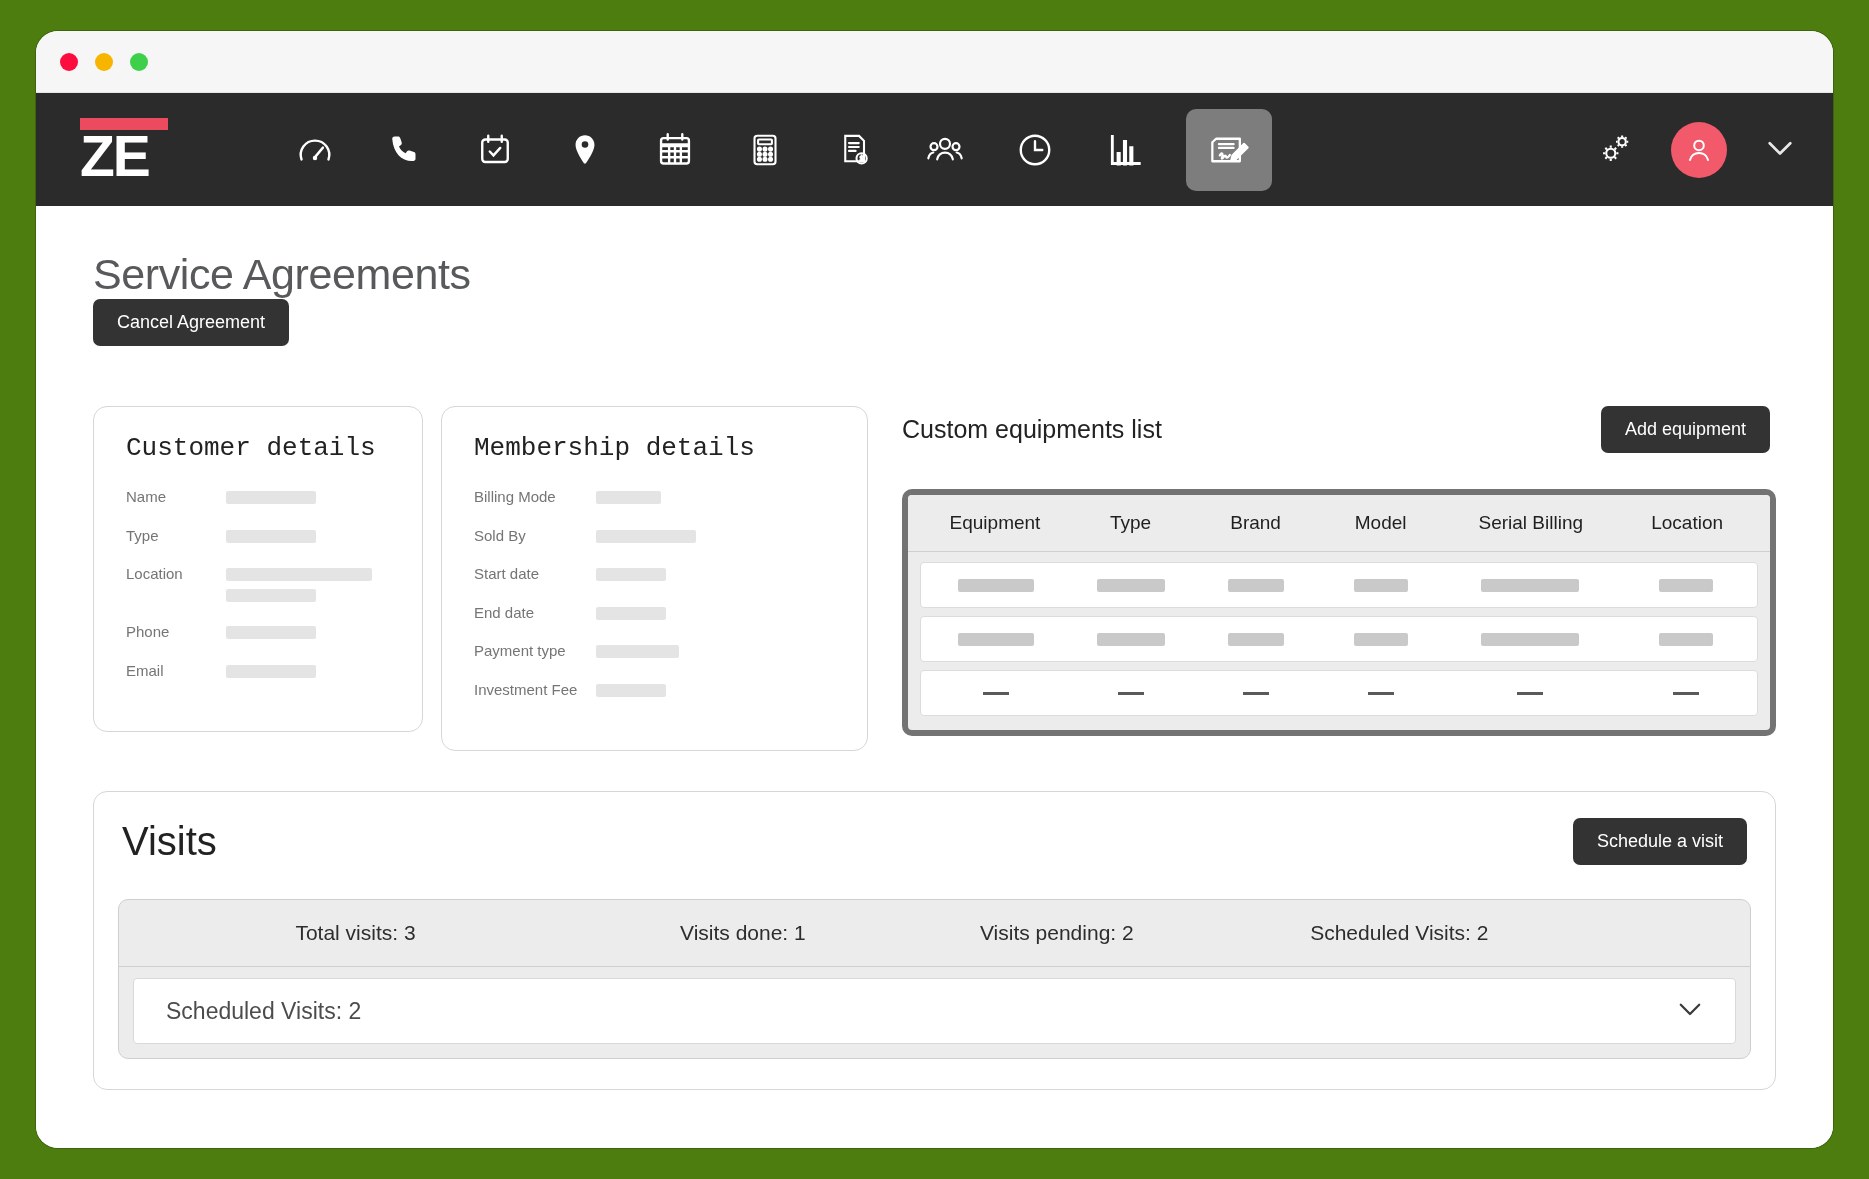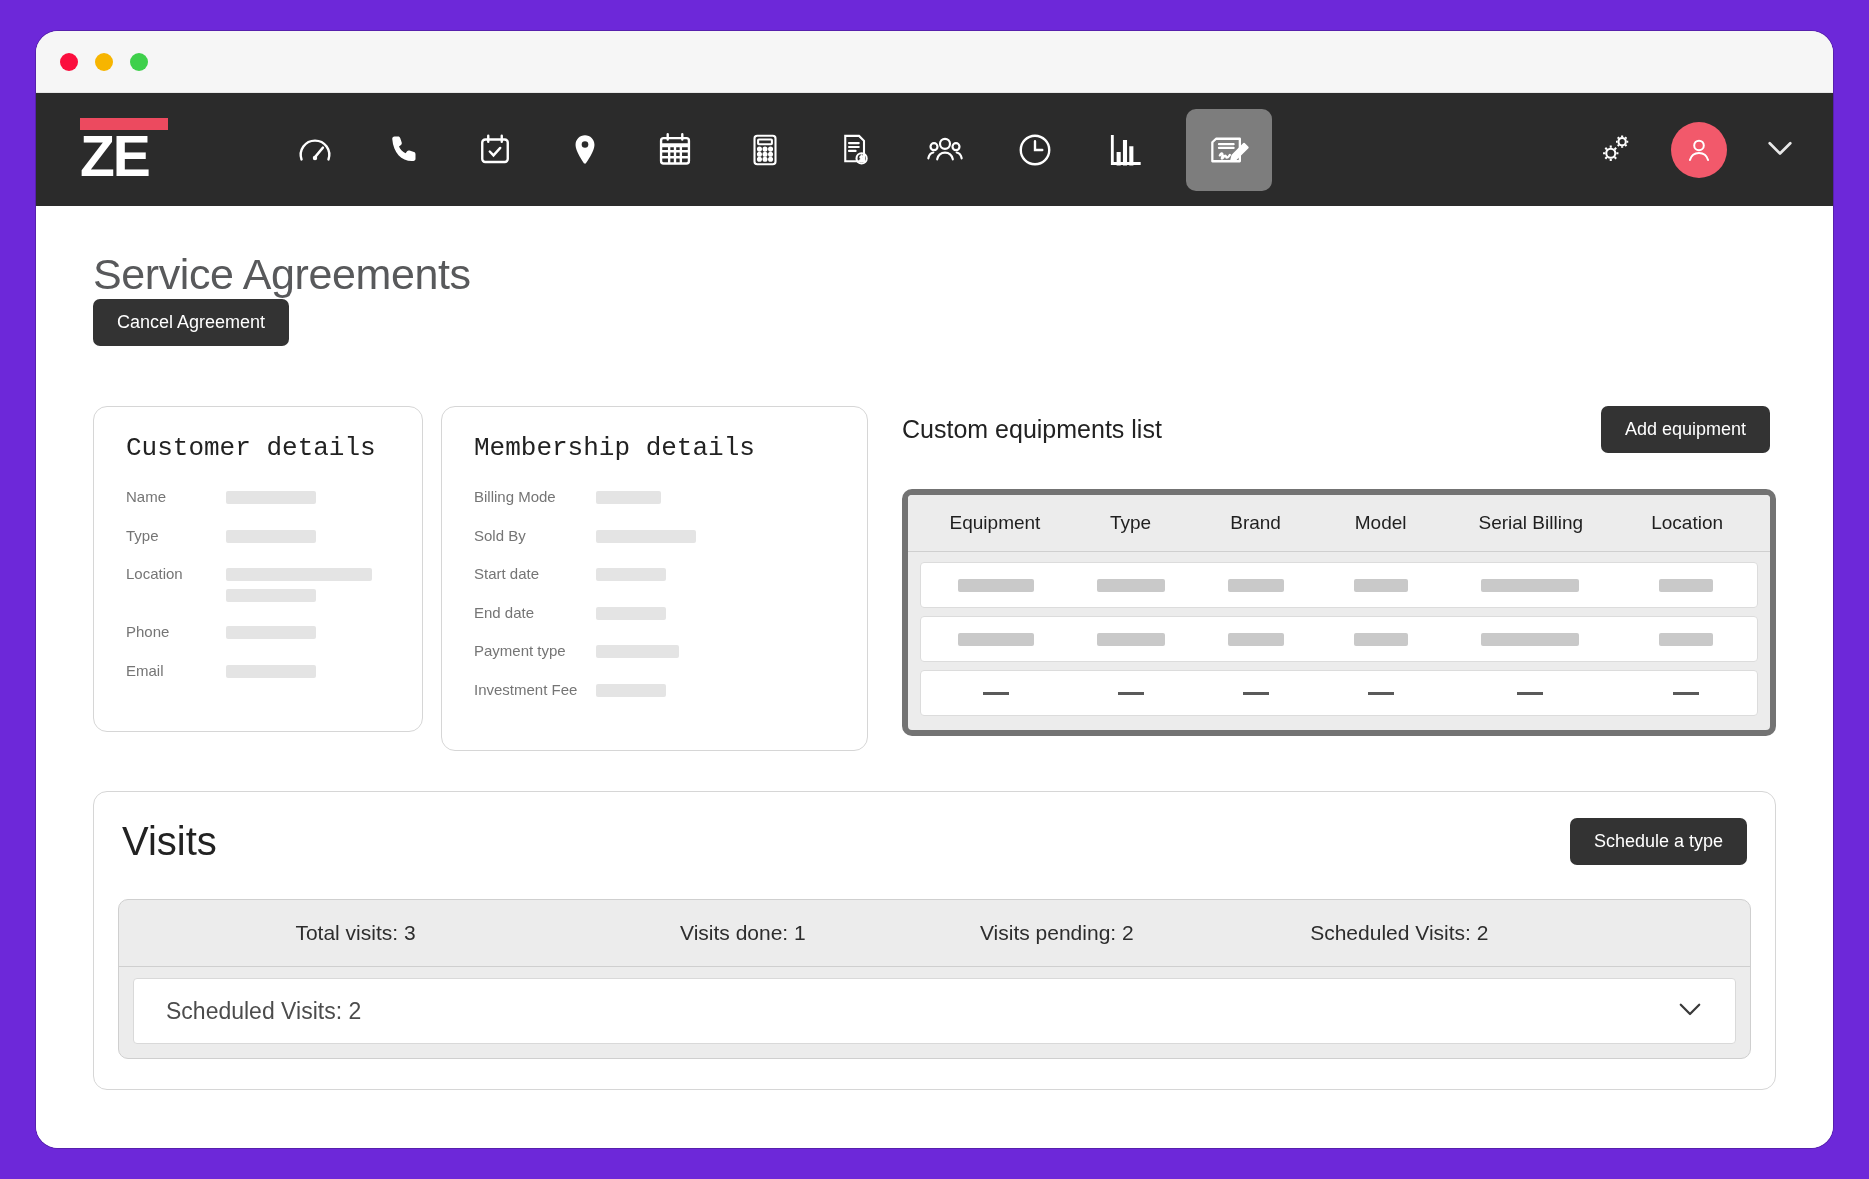--- a/index.html
+++ b/index.html
@@ -9,21 +9,21 @@
     height: 1179px;
     overflow: hidden;
     background: #000000;
     font-family: "Liberation Sans", sans-serif;
   }
 
   .screen {
     position: relative;
     width: 1869px;
     height: 1179px;
-    background: #6d28d9;
+    background: #4d7c0f;
     display: flex;
     align-items: center;
     justify-content: center;
   }
 
   
   .window {
     position: absolute;
     left: 36px;
     top: 31px;
@@ -653,21 +653,21 @@
                   </div>
               </div>
             </div>
           </div>
         </div>
       </div>
 
       <div class="visits-card">
         <div class="visits-head">
           <div class="visits-title">Visits</div>
-          <button class="btn-dark">Schedule a type</button>
+          <button class="btn-dark">Schedule a visit</button>
         </div>
 
         <div class="visits-inner">
           <div class="summary">
             <div class="summary-cell s0">Total visits: 3</div>
             <div class="summary-cell s1">Visits done: 1</div>
             <div class="summary-cell s2">Visits pending: 2</div>
             <div class="summary-cell s3">Scheduled Visits: 2</div>
           </div>
 

